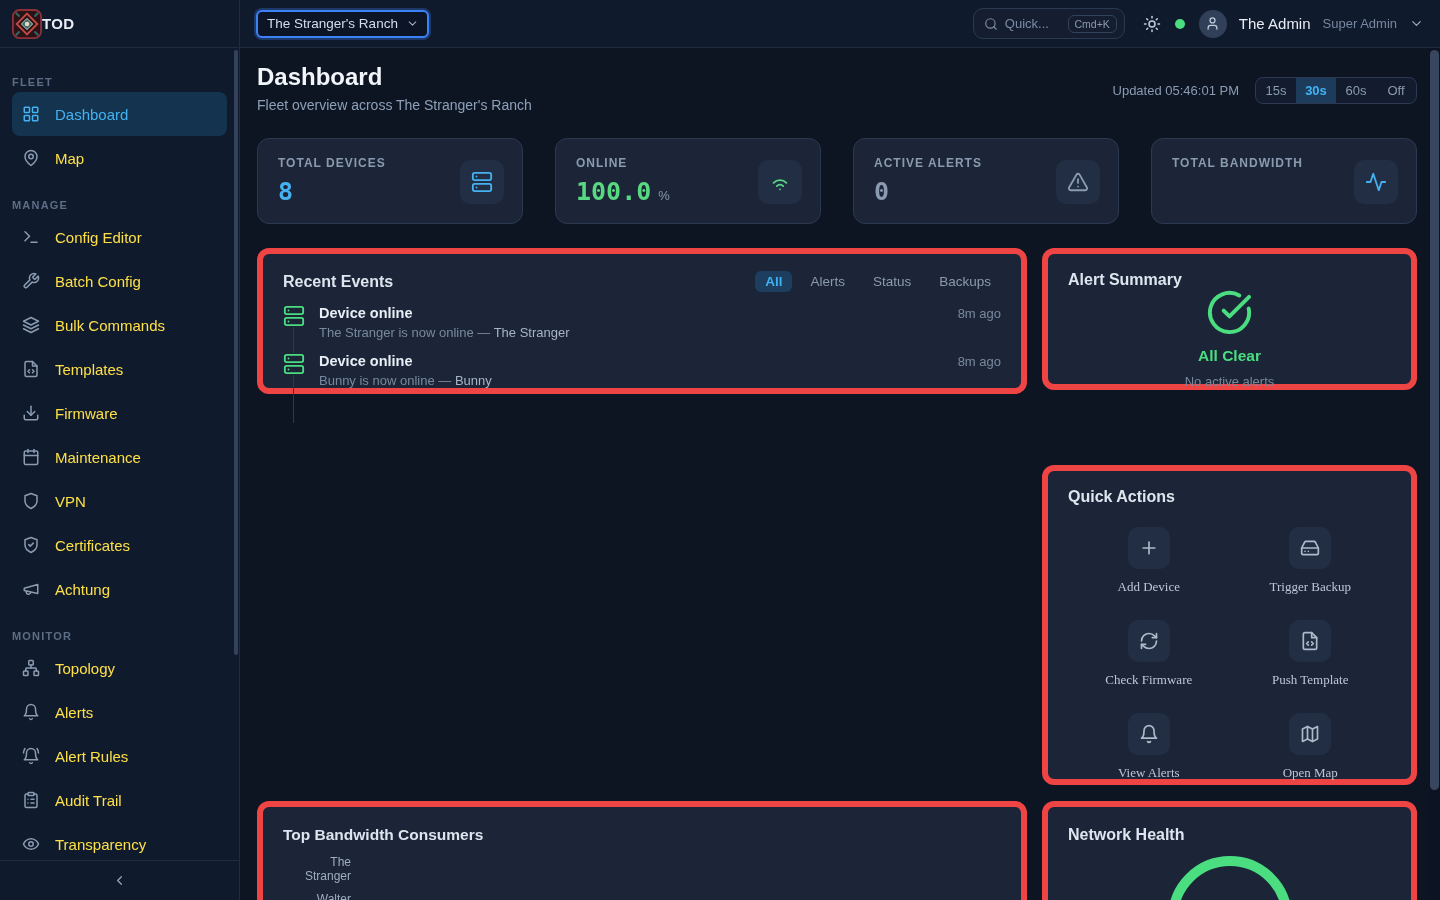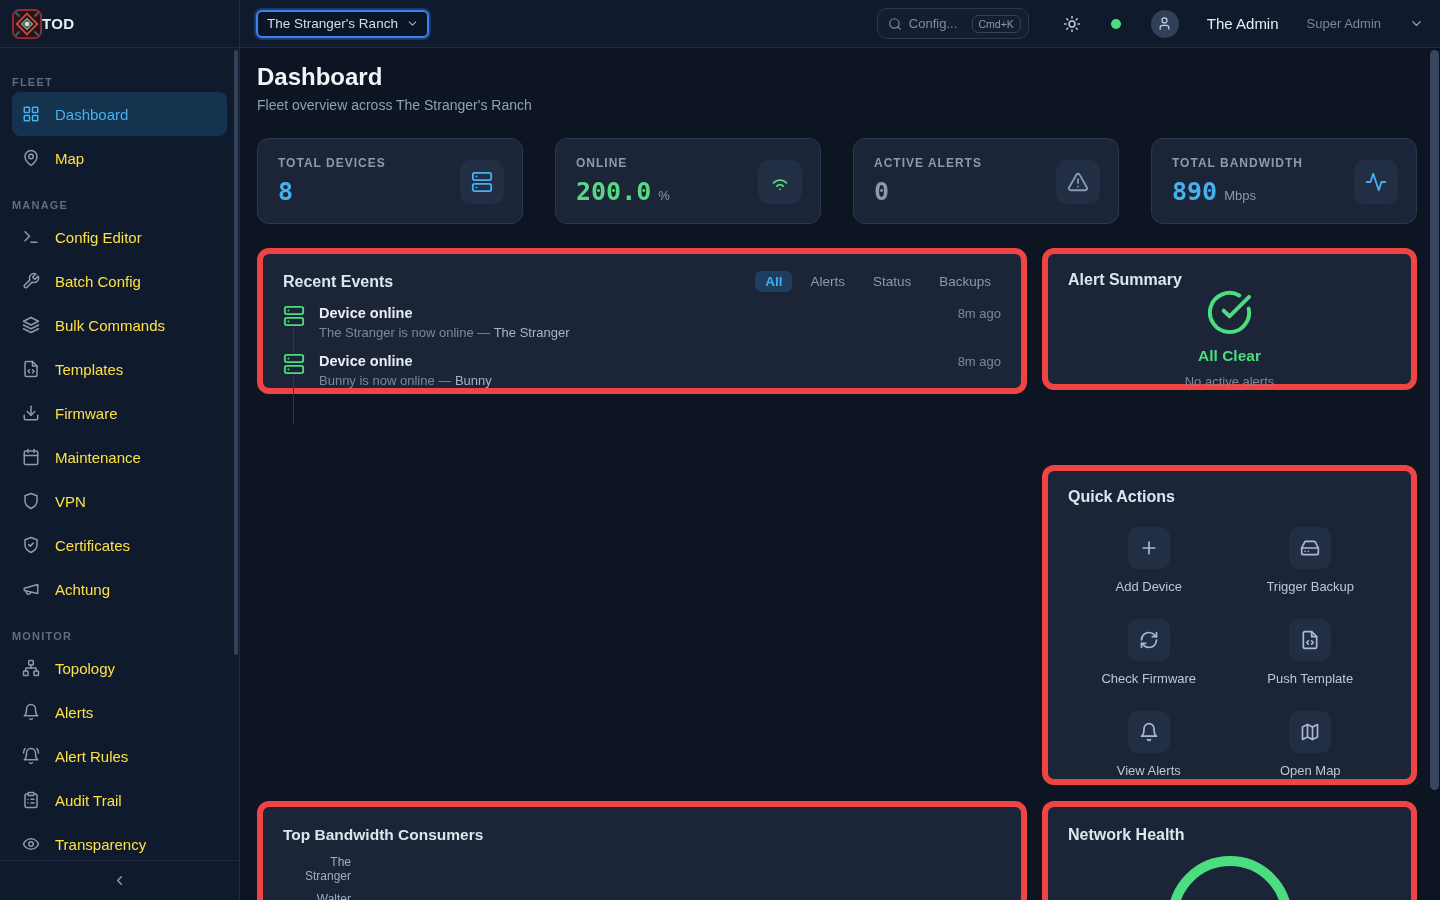--- a/index.html
+++ b/index.html
@@ -8,21 +8,21 @@
 
   .ic { display:inline-flex; align-items:center; justify-content:center; flex:none; }
   .ic svg { width:100%; height:100%; }
 
   
   #topbar { position:fixed; left:0; top:0; width:1440px; height:48px; background:#101a2d;
     border-bottom:1px solid #1f2b40; display:flex; align-items:center; z-index:30; }
   #logo-zone { width:240px; height:100%; display:flex; align-items:center; 
     padding-left:12px; border-right:1px solid #1f2b40; flex:none; }
   #brand-name { font-size:15px; font-weight:700; color:#e9eef5; letter-spacing:.4px; }
-  #topbar-main { flex:1; display:flex; align-items:center; padding:0 16px; gap:28px;justify-content:space-between; }
+  #topbar-main { flex:1; display:flex; align-items:center; padding:0 16px; gap:12px;justify-content:space-between; }
   #fleet-selector { display:flex; align-items:center; gap:8px; height:28px; padding:0 8px 0 9px;
     background:#0c1526; border:2px solid #3b82f6; box-shadow:0 0 0 2px rgba(59,130,246,.3);
     border-radius:6px; color:#d4dde9; font-size:13.5px; cursor:pointer; }
   #fleet-selector .ic { width:13px; height:13px; color:#9fb0c6; }
   .spacer { flex:1; }
   #search-box { width:152px; height:31px; border:1px solid #2b3950; background:#141e30;
     border-radius:10px; display:flex; align-items:center; gap:7px; padding:0 7px 0 10px;
     color:#7b8ca6; cursor:text; }
   #search-box .ic { width:14px; height:14px; }
   #search-placeholder { font-size:13px; flex:1; }
@@ -108,21 +108,21 @@
   #alert-status { margin-top:11px; font-size:15.5px; font-weight:700; color:#4ade80; }
   #alert-detail { margin-top:9px; font-size:13px; color:#78899f; }
 
   
   #qa-card { left:802px; top:417px; width:375px; height:320px; padding:17px 20px; }
   #qa-grid { margin-top:21px; display:grid; grid-template-columns:1fr 1fr; row-gap:25px; }
   .qa-action { display:flex; flex-direction:column; align-items:center; cursor:pointer; }
   .qa-tile { width:42px; height:42px; background:#222e44; border-radius:10px; display:flex;
     align-items:center; justify-content:center; color:#aeb9c9; }
   .qa-tile .ic { width:20px; height:20px; }
-  .qa-label { margin-top:10px; font-size:13px; color:#bcc7d6; }
+  .qa-label { margin-top:10px; font-size:13px; color:#bcc7d6;font-family:Liberation Serif, serif; }
 
   
   #bw-card { left:17px; top:753px; width:770px; height:240px; padding:19px 20px; }
   #bw-rows { margin-top:14px; display:flex; flex-direction:column; gap:8px; }
   .bw-row { display:flex; align-items:center; height:22px; }
   .bw-label { width:78px; text-align:right; font-size:12px; color:#9fadc0; padding-right:10px; flex:none; }
   .bw-track { flex:1; height:22px; }
   .bw-bar { height:22px; background:#3cb9f5; border-radius:3px; }
 
   
@@ -162,21 +162,21 @@
         </span>
     </div>
     <div class="spacer"></div>
     <div id="search-box">
       <span class="ic">
           <svg viewBox="0 0 24 24" fill="none" stroke="currentColor" stroke-width="2" stroke-linecap="round" stroke-linejoin="round">
             <circle cx="11" cy="11" r="8"></circle>
             <line x1="21" y1="21" x2="16.65" y2="16.65"></line>
           </svg>
         </span>
-      <span id="search-placeholder">Config...</span>
+      <span id="search-placeholder">Quick...</span>
       <span id="search-kbd">Cmd+K</span>
     </div>
     <span id="theme-toggle" class="ic">
         <svg viewBox="0 0 24 24" fill="none" stroke="currentColor" stroke-width="2" stroke-linecap="round" stroke-linejoin="round">
           <circle cx="12" cy="12" r="4"></circle>
           <path d="M12 2v2"></path>
           <path d="M12 20v2"></path>
           <path d="m4.93 4.93 1.41 1.41"></path>
           <path d="m17.66 17.66 1.41 1.41"></path>
           <path d="M2 12h2"></path>
@@ -377,20 +377,29 @@
           <polyline points="15 18 9 12 15 6"></polyline>
         </svg>
       </span>
   </div>
 </nav>
 
 <main id="main">
   <h1 id="page-title">Dashboard</h1>
   <div id="page-subtitle">Fleet overview across The Stranger's Ranch</div>
 
+  <div id="header-right">
+    <span id="updated-text">Updated 05:46:01 PM</span>
+    <div id="refresh-seg">
+      <span class="seg-btn">15s</span>
+      <span class="seg-btn active">30s</span>
+      <span class="seg-btn">60s</span>
+      <span class="seg-btn">Off</span>
+    </div>
+  </div>
 
   <div id="stats-row">
     <div class="stat-card">
       <div class="stat-label">TOTAL DEVICES</div>
       <div class="stat-value-row">
         <span class="stat-value v-blue">8</span>
         <span class="stat-unit"></span>
       </div>
       <div class="stat-icon-tile">
         <span class="ic v-blue">
@@ -399,21 +408,21 @@
               <rect x="2" y="14" width="20" height="8" rx="2"></rect>
               <line x1="6" y1="6" x2="6.01" y2="6"></line>
               <line x1="6" y1="18" x2="6.01" y2="18"></line>
             </svg>
           </span>
       </div>
     </div>
     <div class="stat-card">
       <div class="stat-label">ONLINE</div>
       <div class="stat-value-row">
-        <span class="stat-value v-green">200.0</span>
+        <span class="stat-value v-green">100.0</span>
         <span class="stat-unit">%</span>
       </div>
       <div class="stat-icon-tile">
         <span class="ic v-green">
             <svg viewBox="0 0 24 24" fill="none" stroke="currentColor" stroke-width="2" stroke-linecap="round" stroke-linejoin="round">
               <path d="M5 12.9a10 10 0 0 1 14 0"></path>
               <path d="M8.5 16.4a5 5 0 0 1 7 0"></path>
               <path d="M12 20h.01"></path>
             </svg>
           </span>
@@ -430,24 +439,20 @@
             <svg viewBox="0 0 24 24" fill="none" stroke="currentColor" stroke-width="2" stroke-linecap="round" stroke-linejoin="round">
               <path d="m21.73 18-8-14a2 2 0 0 0-3.46 0l-8 14A2 2 0 0 0 4 21h16a2 2 0 0 0 1.73-3Z"></path>
               <path d="M12 9v4"></path>
               <path d="M12 17h.01"></path>
             </svg>
           </span>
       </div>
     </div>
     <div class="stat-card">
       <div class="stat-label">TOTAL BANDWIDTH</div>
-      <div class="stat-value-row">
-        <span class="stat-value v-blue">890</span>
-        <span class="stat-unit">Mbps</span>
-      </div>
       <div class="stat-icon-tile">
         <span class="ic v-blue">
             <svg viewBox="0 0 24 24" fill="none" stroke="currentColor" stroke-width="2" stroke-linecap="round" stroke-linejoin="round">
               <polyline points="22 12 18 12 15 21 9 3 6 12 2 12"></polyline>
             </svg>
           </span>
       </div>
     </div>
   </div>
 

